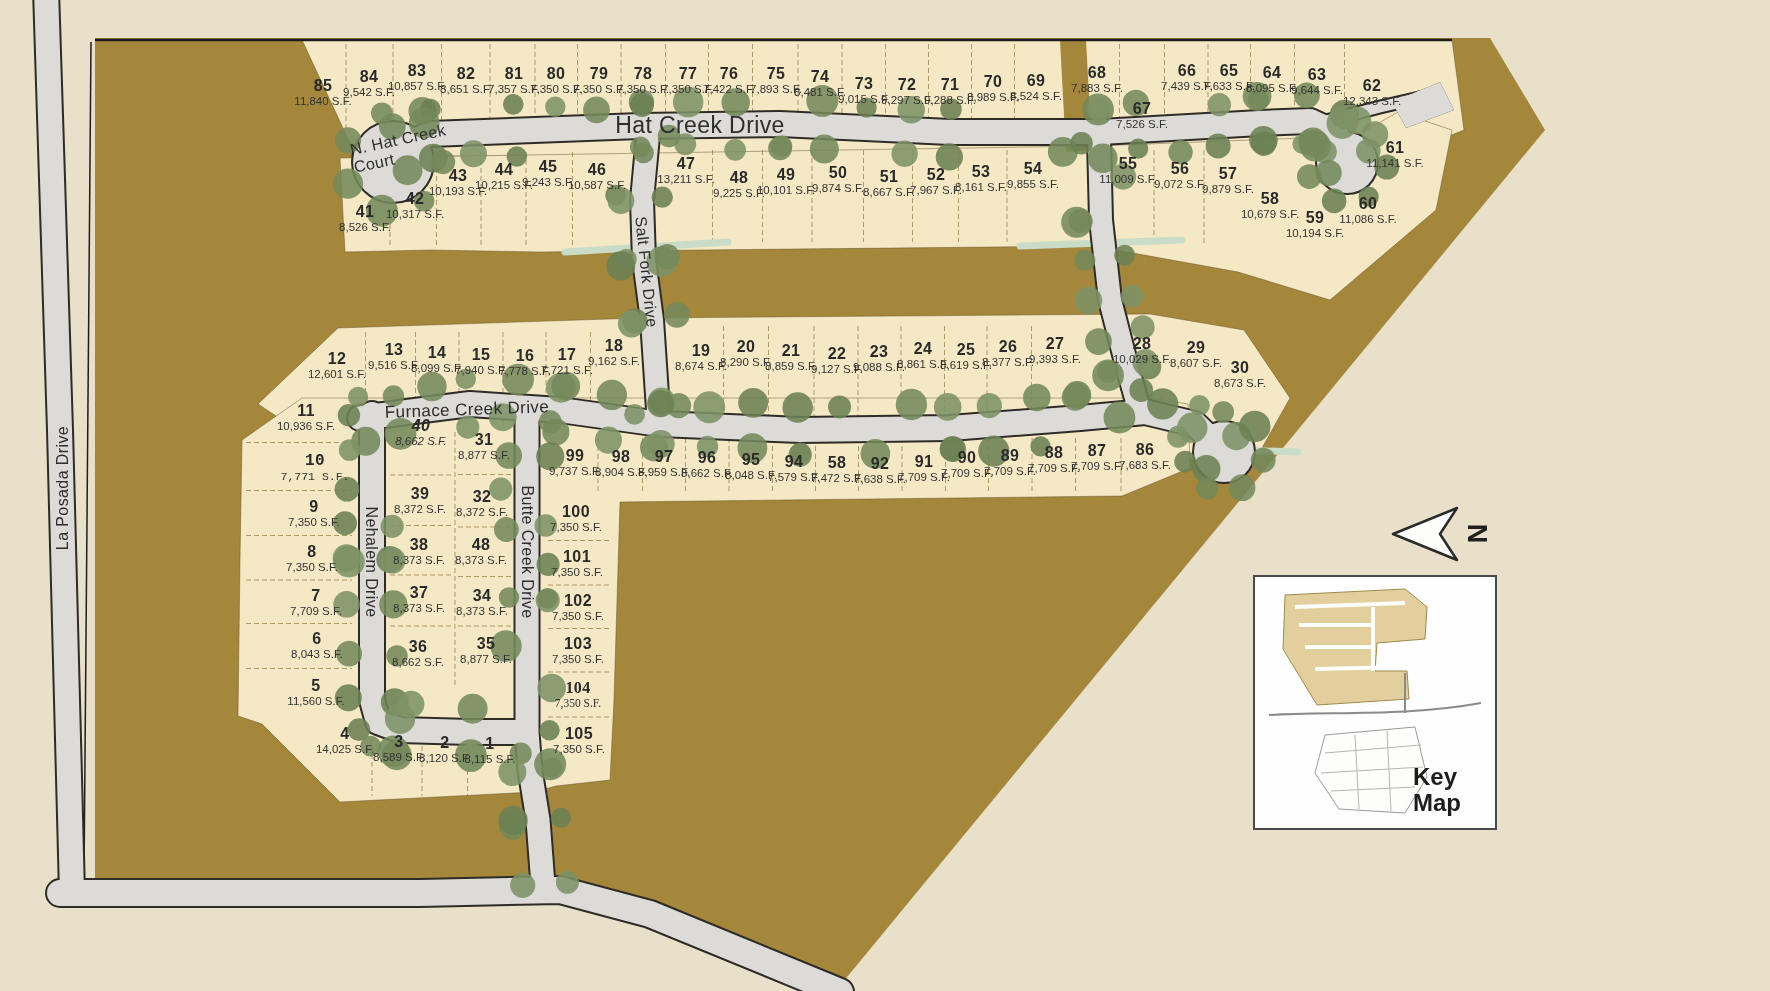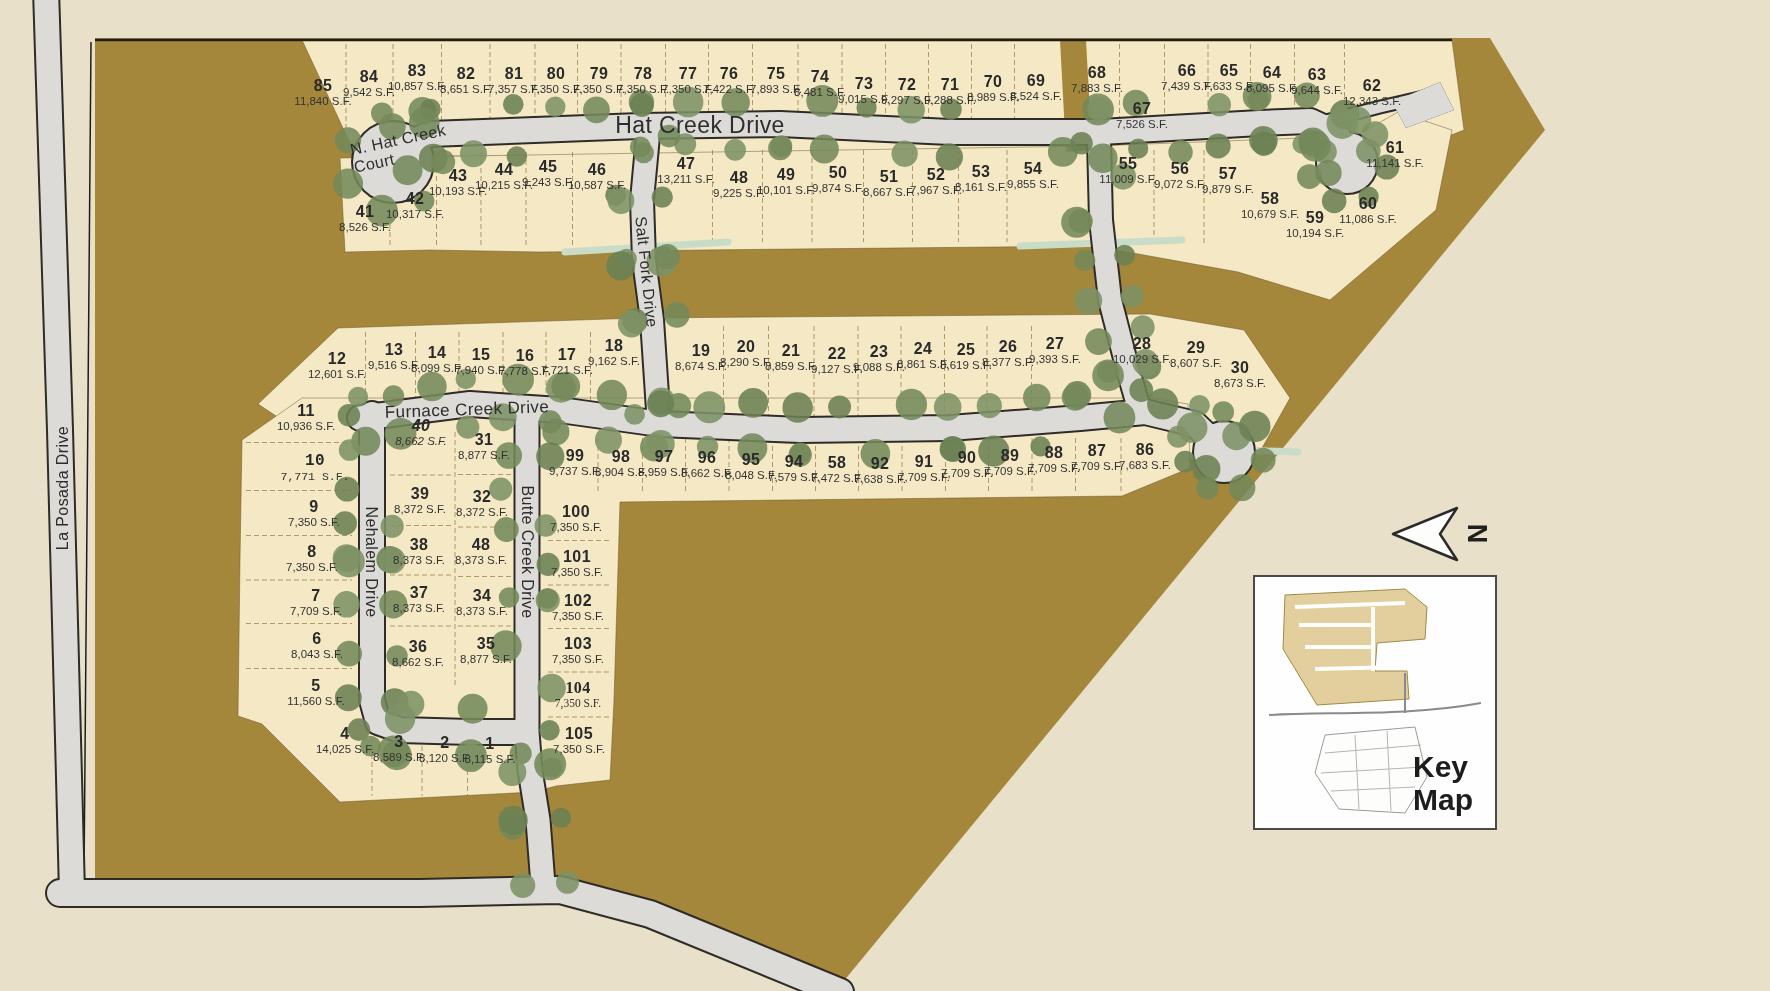--- a/index.html
+++ b/index.html
@@ -9,21 +9,21 @@
   .lot{position:absolute;transform:translate(-50%,-50%);text-align:center;line-height:1.1;
        color:#2a2a2a;white-space:nowrap;pointer-events:auto;cursor:default;}
   .lot .n{display:block;font-size:16px;font-weight:700;letter-spacing:.4px;}
   .lot .s{display:block;font-size:11.5px;color:#333;}
   .street{position:absolute;color:#2d2d2d;white-space:nowrap;letter-spacing:.4px;}
   .northbox{position:absolute;left:1385px;top:498px;width:120px;height:74px;}
   .north-n{position:absolute;left:84px;top:20px;font-size:27px;font-weight:700;color:#1f1f1f;
            transform:rotate(-90deg);}
   .keymap{position:absolute;left:1253px;top:575px;width:244px;height:255px;background:#fefefe;
           border:2px solid #4a4a4a;box-sizing:border-box;}
-  .keymap-label{position:absolute;right:10px;bottom:12px;width:72px;font-size:30px;font-weight:700;
+  .keymap-label{position:absolute;right:10px;bottom:12px;width:72px;font-size:24px;font-weight:700;
                 color:#1d1d1d;line-height:1.08;}
 </style>
 </head>
 <body>
 
 <div class="stage">
   <svg id="plat" width="1770" height="991" viewBox="0 0 1770 991">
       <rect x="0" y="0" width="1770" height="991" fill="#e9e0c9"></rect>
       <polygon points="95,38 1490,38 1545,130 838,988 840,985 660,905 560,882 95,880" fill="#a5873c"></polygon>
       <polygon points="302,40 1452,40 1464,130 1398,156 356,156" fill="#f4e8c5" stroke="rgba(95,75,30,.45)" stroke-width="1"></polygon>

